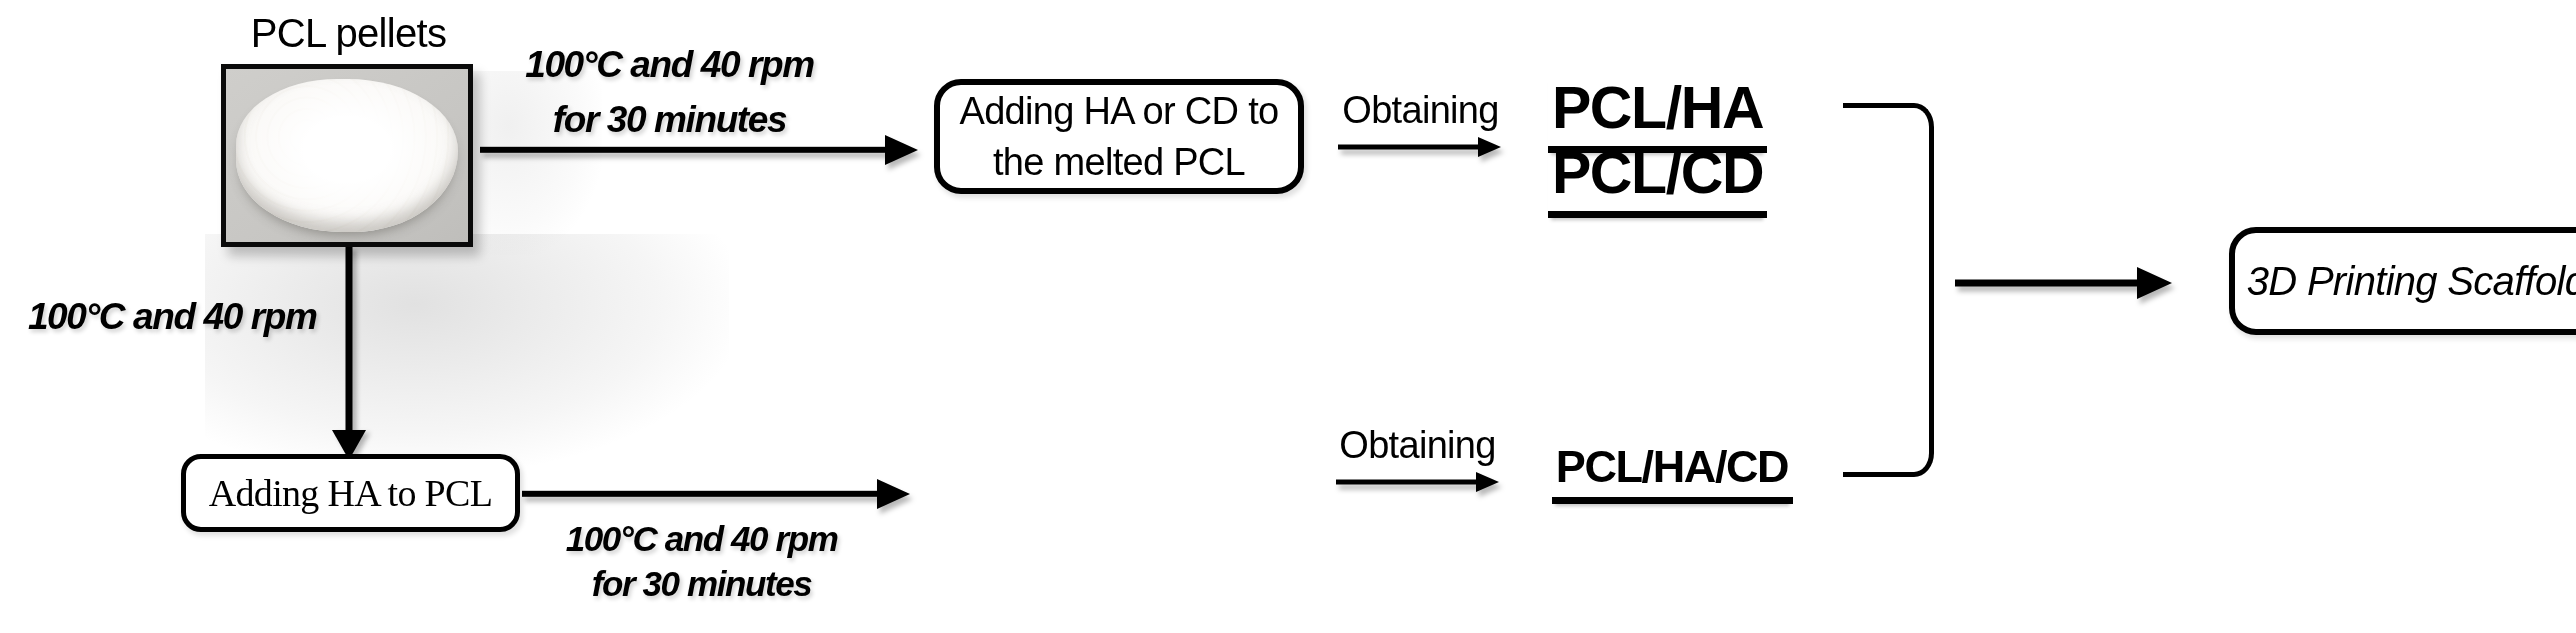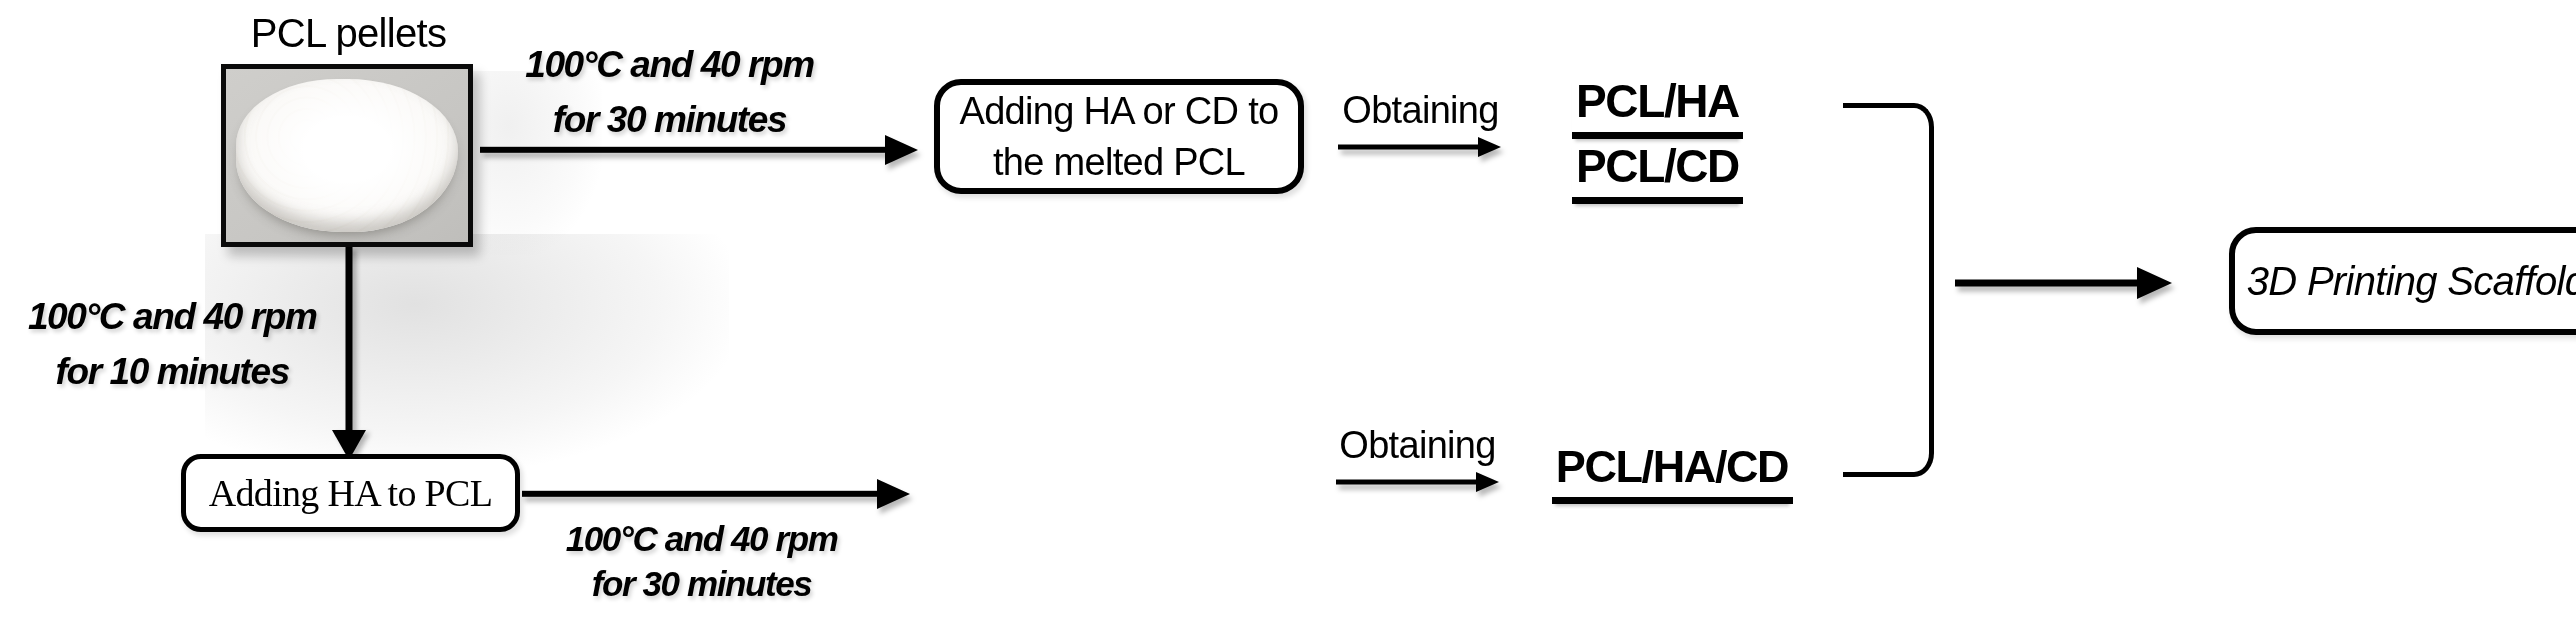--- a/index.html
+++ b/index.html
@@ -54,21 +54,21 @@
   .flowbox.thin { border-width: 5.7px; border-radius: 20px; }
 
   #scaffold-box { font-style: italic; font-size: 40px; margin-left: 43px; }
 
   .obtaining { font-size: 38px; letter-spacing: -0.7px; }
 
   .product {
     position: absolute;
     text-align: center;
     font-weight: bold;
-    font-size: 46px;
+    font-size: 59px;
     letter-spacing: -1.4px;
   }
   .product > span {
     display: inline-block;
     border-bottom: 7px solid #000;
     padding: 0 4.3px 4.3px 4.3px;
     box-shadow: 0 4.3px 3.5px -2.8px rgba(0,0,0,0.25);
   }
   #product-bottom { font-size: 45px; }
 
@@ -183,21 +183,20 @@
     <div class="shaft"></div>
     <div class="head"></div>
   </div>
 
   <div class="flowbox" id="scaffold-box" style="left:2186px; top:227px; width:363px; height:96px;">
     <div>3D Printing Scaffold</div>
   </div>
 
   <div class="label cond" style="left:5.7px; top:289px; width:333px;">
     <div>100°C and 40 rpm</div>
-    <div>for 10 minutes</div>
   </div>
 
   <div class="varrow" style="left:330px; top:247px; width:37px; height:213px;">
     <div class="shaft"></div>
     <div class="head"></div>
   </div>
 
   <div class="flowbox thin" style="left:181px; top:454px; width:329px; height:68px;font-family:Liberation Serif, serif;">
     <div>Adding HA to PCL</div>
   </div>

